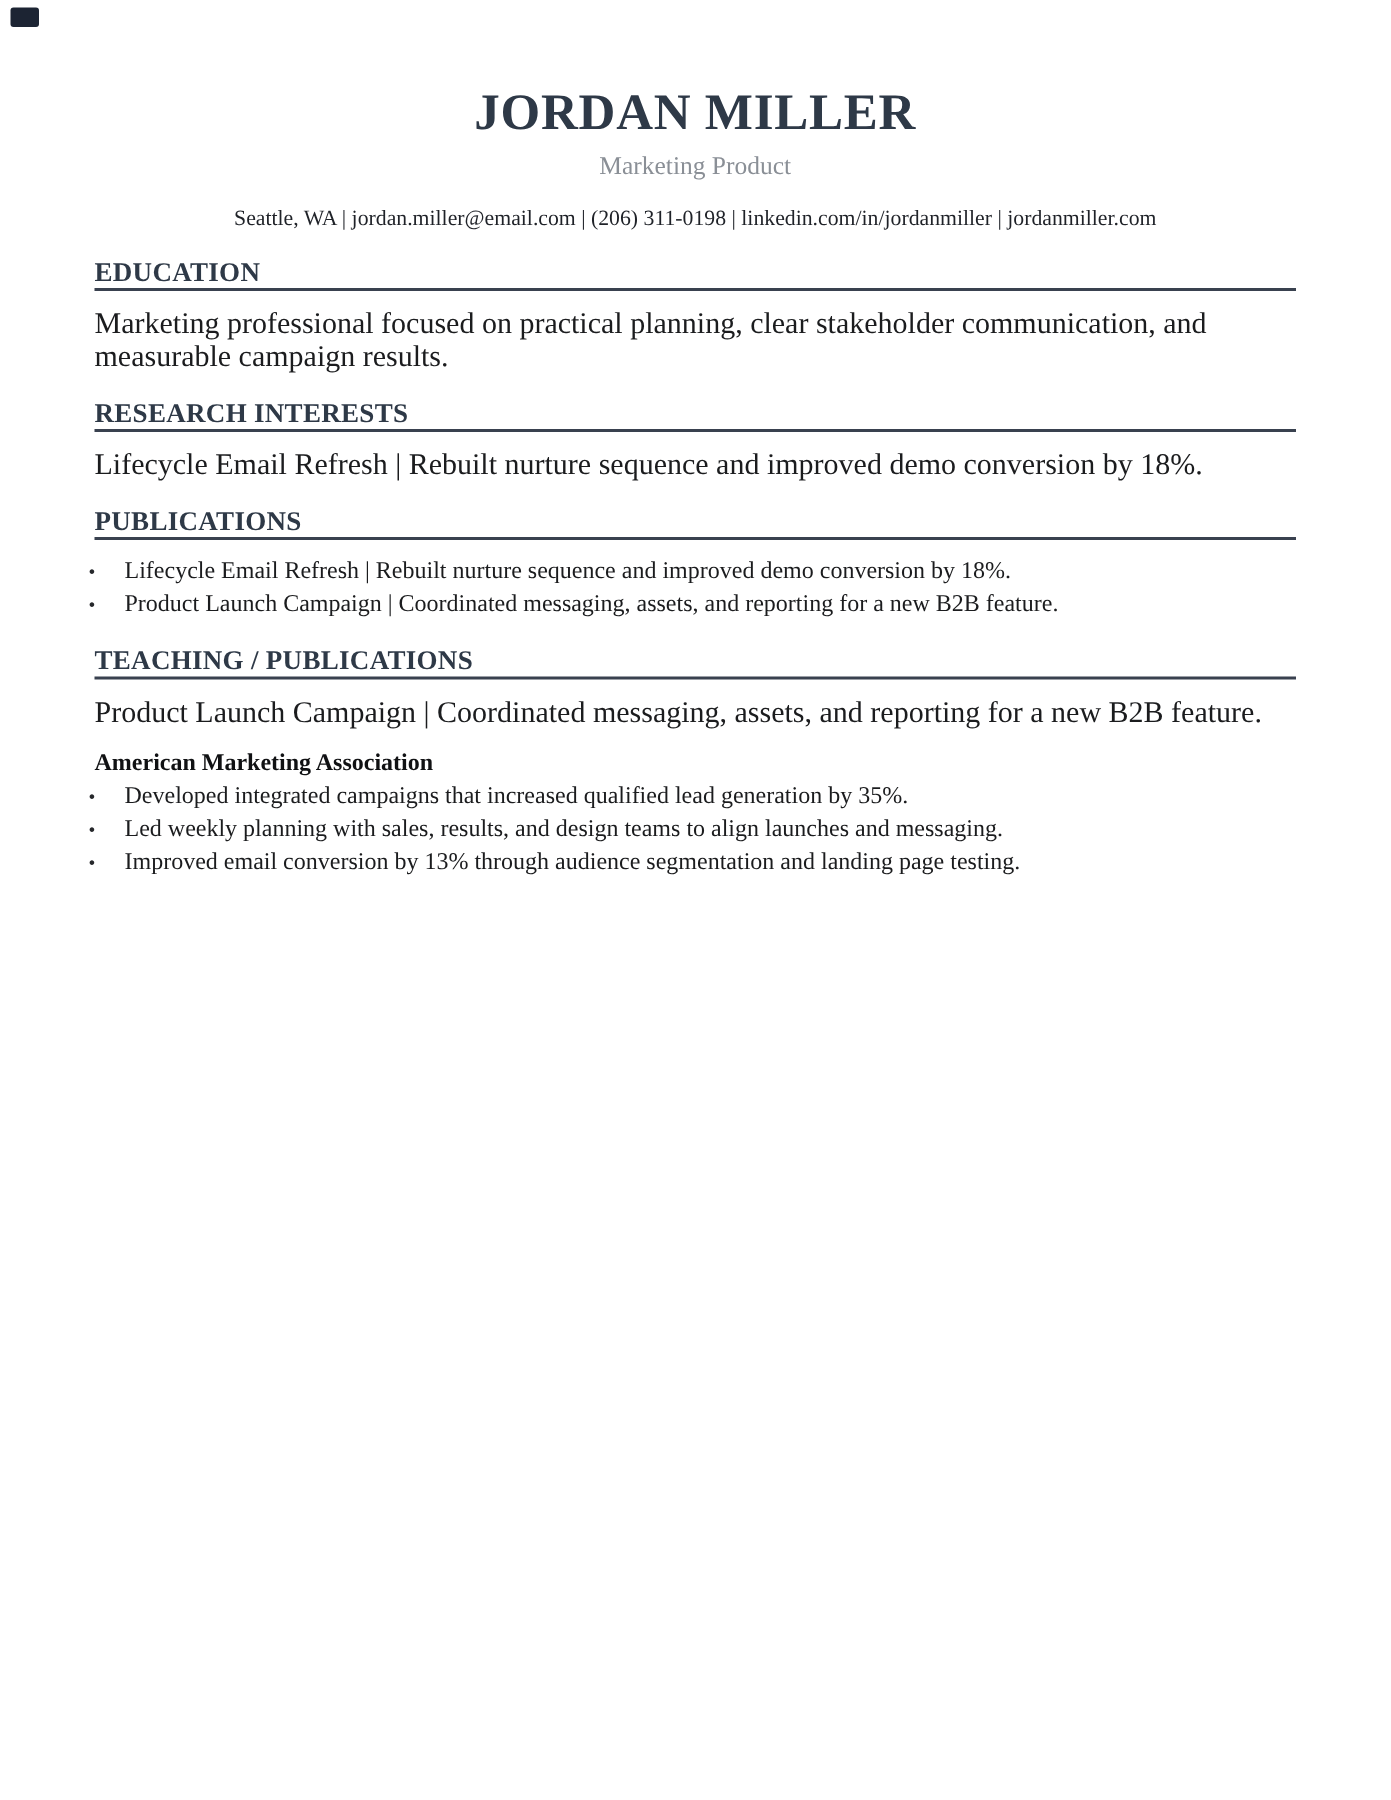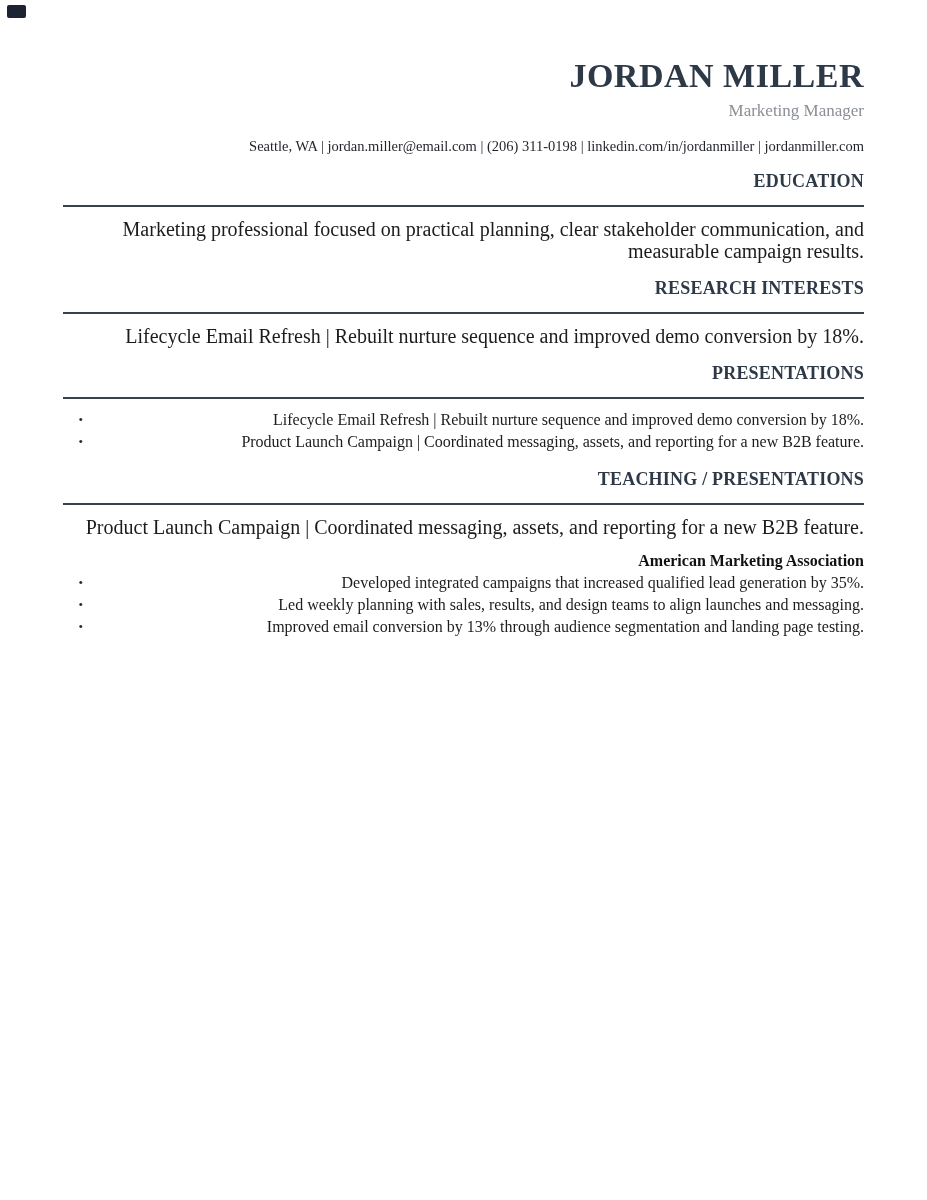--- a/index.html
+++ b/index.html
@@ -1,15 +1,15 @@
 <!DOCTYPE html>
 <html><head>
 <meta charset="utf-8">
 <style>
-  * { box-sizing: border-box; text-align: right; }
+  * { box-sizing: border-box; }
   html, body { margin: 0; padding: 0; background: #ffffff; }
   body {
     width: 927px;
     height: 1200px;
     position: relative;
     font-family: "Liberation Serif", "DejaVu Serif", serif;
     color: #1b1c1e;
     overflow: hidden;
   }
   .corner-marker {
@@ -49,21 +49,21 @@
     color: #1f2228;
   }
   h2.section-heading {
     margin: 16px 0 0 0;
     font-size: 18px;
     line-height: 20px;
     font-weight: bold;
     letter-spacing: 0.2px;
     color: #2e3947;
     border-bottom: 2px solid #39414f;
-    padding-bottom: 14px;
+    padding-bottom: 1px;
   }
   .para {
     margin: 11px 0 0 0;
     font-size: 20px;
     line-height: 22px;
     color: #1b1c1e;
   }
   .subheading {
     margin-top: 12px;
     font-size: 16px;
@@ -91,50 +91,50 @@
 </style>
 </head>
 <body>
 
 <div class="corner-marker"></div>
 
 <div class="page">
 
   <header>
     <h1 class="name">JORDAN MILLER</h1>
-    <div class="subtitle">Marketing Manager</div>
+    <div class="subtitle">Marketing Product</div>
     <div class="contact">Seattle, WA | jordan.miller@email.com | (206) 311-0198 | linkedin.com/in/jordanmiller | jordanmiller.com</div>
   </header>
 
   <section>
     <h2 class="section-heading">EDUCATION</h2>
     <p class="para">Marketing professional focused on practical planning, clear stakeholder communication, and measurable campaign results.</p>
   </section>
 
   <section>
     <h2 class="section-heading">RESEARCH INTERESTS</h2>
     <p class="para">Lifecycle Email Refresh | Rebuilt nurture sequence and improved demo conversion by 18%.</p>
   </section>
 
   <section>
-    <h2 class="section-heading">PRESENTATIONS</h2>
+    <h2 class="section-heading">PUBLICATIONS</h2>
     <div class="bullets">
       <div class="bullet">
         <span class="dot">•</span>
         <span class="bullet-text">Lifecycle Email Refresh | Rebuilt nurture sequence and improved demo conversion by 18%.</span>
       </div>
       <div class="bullet">
         <span class="dot">•</span>
         <span class="bullet-text">Product Launch Campaign | Coordinated messaging, assets, and reporting for a new B2B feature.</span>
       </div>
     </div>
   </section>
 
   <section>
-    <h2 class="section-heading">TEACHING / PRESENTATIONS</h2>
+    <h2 class="section-heading">TEACHING / PUBLICATIONS</h2>
     <p class="para">Product Launch Campaign | Coordinated messaging, assets, and reporting for a new B2B feature.</p>
   </section>
 
   <section>
     <div class="subheading">American Marketing Association</div>
     <div class="bullets tight">
       <div class="bullet">
         <span class="dot">•</span>
         <span class="bullet-text">Developed integrated campaigns that increased qualified lead generation by 35%.</span>
       </div>

